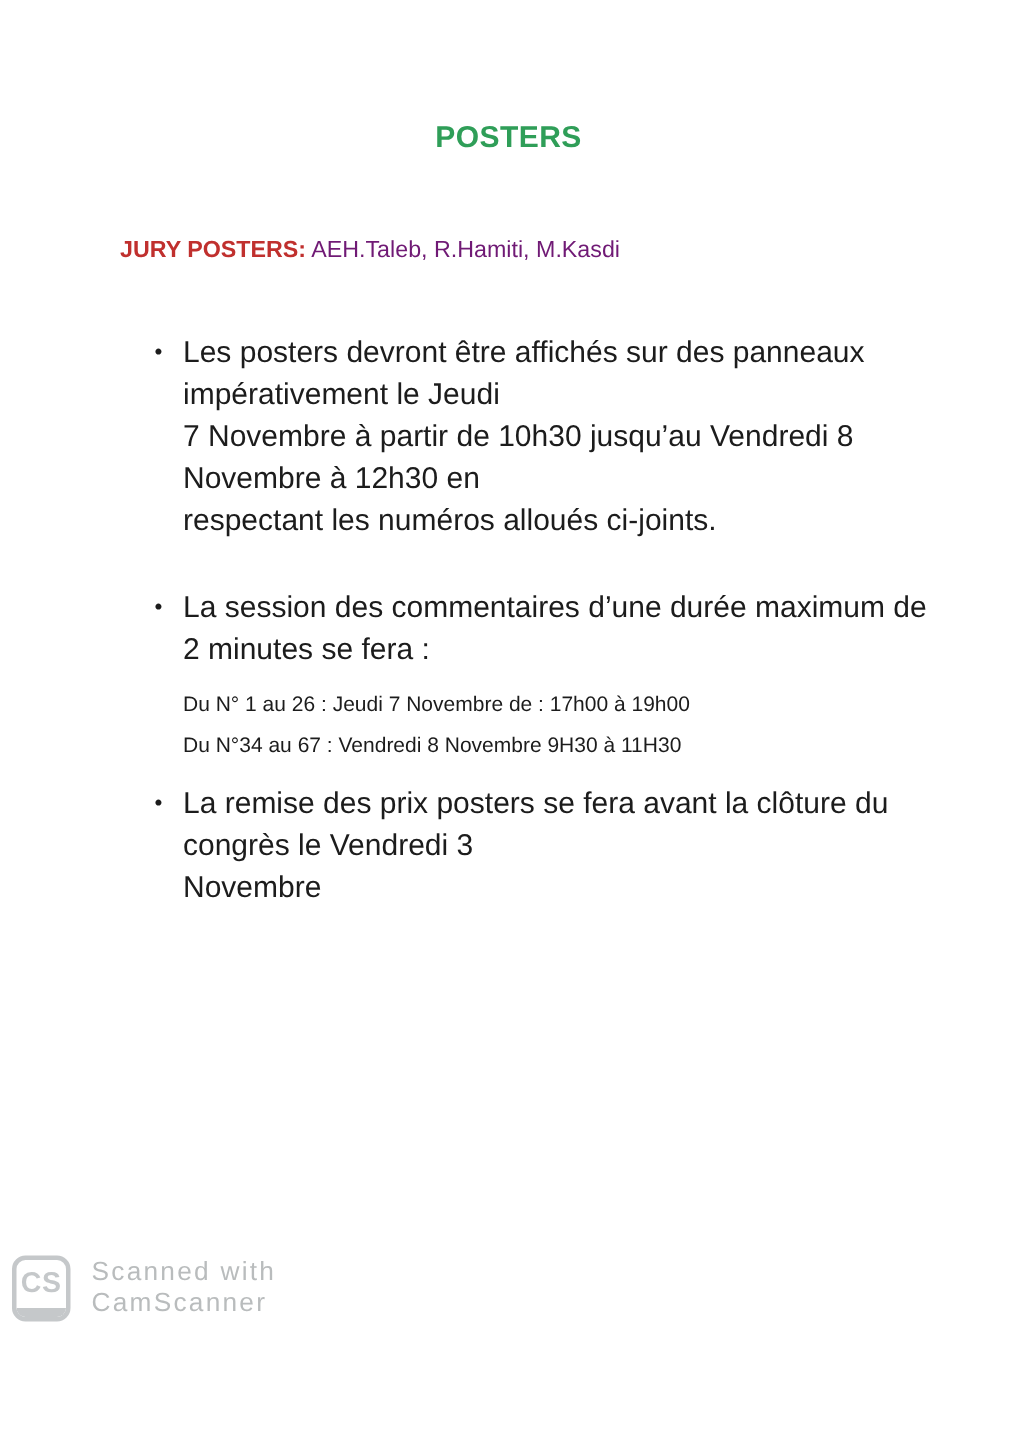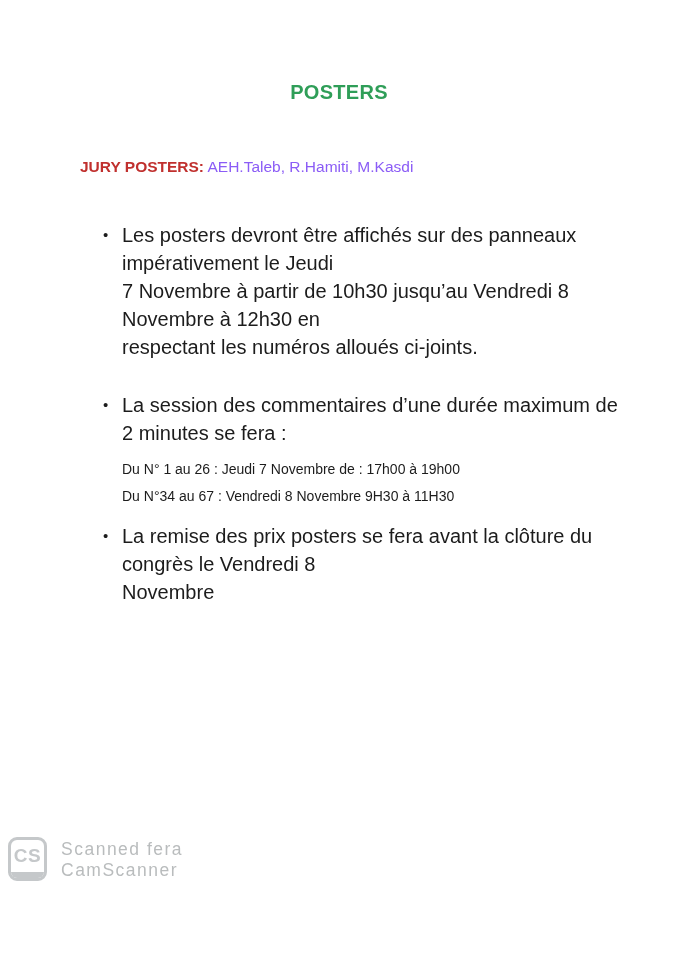--- a/index.html
+++ b/index.html
@@ -26,21 +26,21 @@
   }
   .jury {
     margin: 53px 0 0 80px;
     font-size: 15.5px;
     line-height: 20px;
   }
   .jury-label {
     font-weight: bold;
   }
   .jury-names {
-    color: #8b5cf6;
+    color: #701a75;
     font-weight: normal;
   }
   .bullets {
     list-style: none;
     margin: 44px 0 0 0;
     padding: 0 0 0 103px;
   }
   .bullet-item {
     display: flex;
     align-items: flex-start;
@@ -64,21 +64,21 @@
     line-height: 27px;
     margin-top: 9px;
     white-space: pre-line;
     max-width: 500px;
   }
   .scan-footer {
     position: absolute;
     left: 8px;
     bottom: 7px;
     display: flex;
-    align-items: flex-end;
+    align-items: flex-start;
   }
   .cs-logo {
     position: relative;
     width: 33px;
     height: 38px;
     border: 3px solid #c5c8ca;
     border-radius: 9px;
     overflow: hidden;
     display: flex;
     align-items: center;
@@ -127,29 +127,29 @@
     <li class="bullet-item item-2">
       <span class="dot">•</span>
       <div>
         <div class="btext">La session des commentaires d’une durée maximum de 2 minutes se fera :</div>
         <div class="schedule">Du N° 1 au 26 : Jeudi 7 Novembre de : 17h00 à 19h00
 Du N°34 au 67 : Vendredi 8 Novembre 9H30 à 11H30</div>
       </div>
     </li>
     <li class="bullet-item item-3">
       <span class="dot">•</span>
-      <div class="btext">La remise des prix posters se fera avant la clôture du congrès le Vendredi 8
+      <div class="btext">La remise des prix posters se fera avant la clôture du congrès le Vendredi 3
 Novembre</div>
     </li>
   </ul>
 
   <div class="scan-footer">
     <div class="cs-logo">
       <span class="cs-logo-letters">CS</span>
       <div class="cs-logo-bar"></div>
     </div>
     <div class="cs-text">
-      <div>Scanned fera</div>
+      <div>Scanned with</div>
       <div>CamScanner</div>
     </div>
   </div>
 
 </div>
 
 </body></html>

